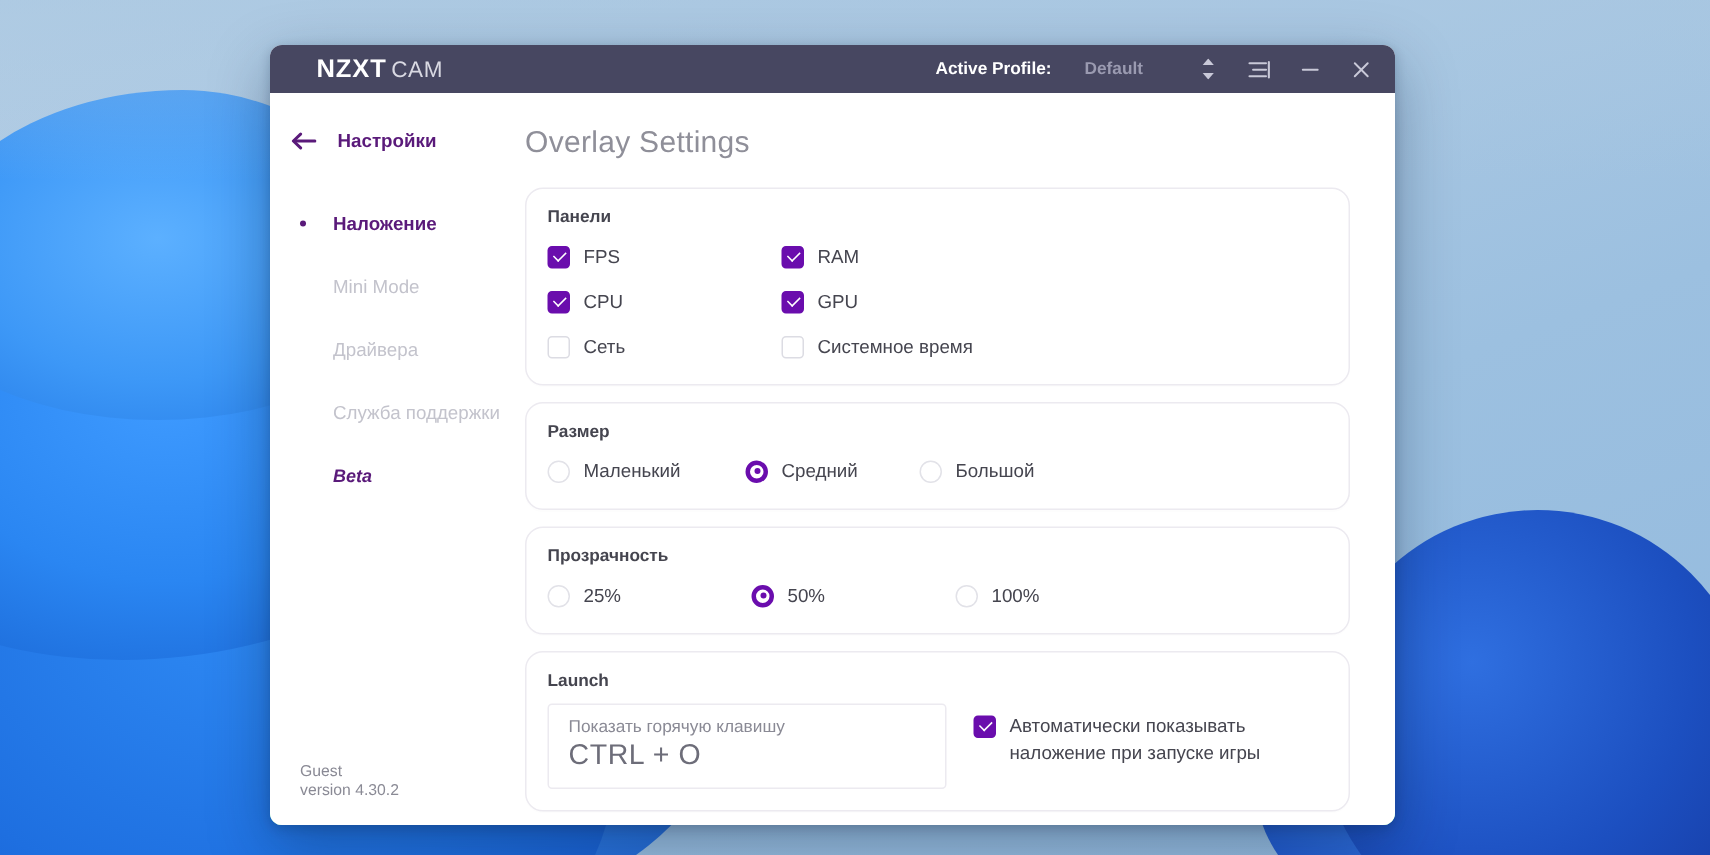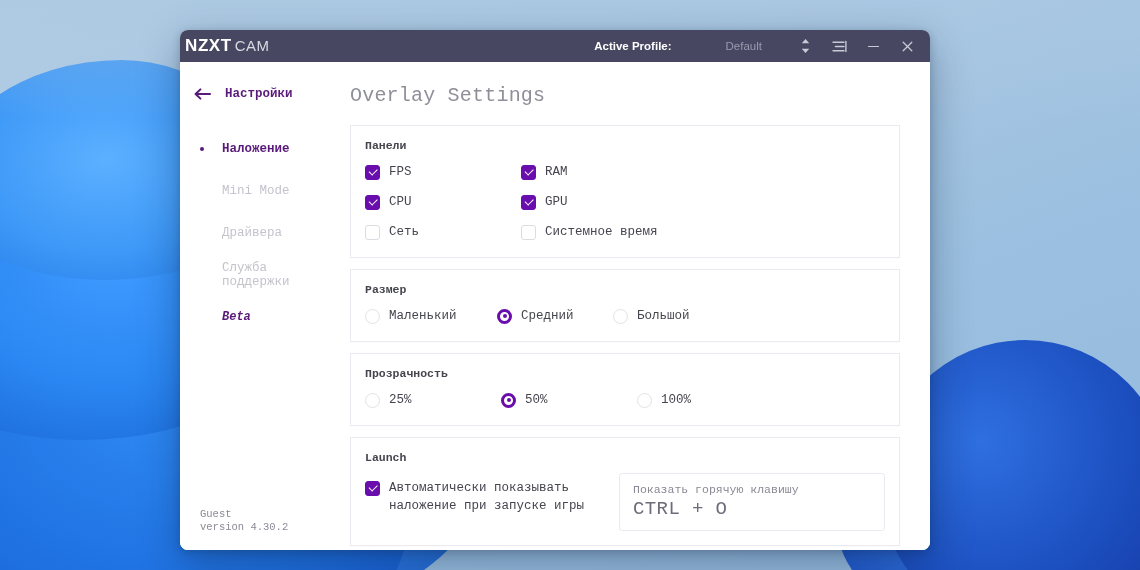--- a/index.html
+++ b/index.html
@@ -108,21 +108,21 @@
     height: 32px;
     background: #474761;
     display: flex;
     align-items: center;
     flex: 0 0 32px;
     user-select: none;
   }
   .brand {
     display: flex;
     align-items: baseline;
-    padding-left: 5px;
+    padding-left: 31px;
     letter-spacing: .2px;
   }
   .brand .nzxt {
     color: #ffffff;
     font-size: 17px;
     font-weight: bold;
     letter-spacing: .6px;
   }
   .brand .cam {
     color: #d9d9e2;
@@ -133,38 +133,37 @@
   }
   .tb-spacer { flex: 1 1 auto; }
 
   .profile-wrap {
     display: flex;
     align-items: flex-start;
     gap: 22px;
     font-size: 11.5px;
   }
   .profile-label { color: #ffffff; font-weight: bold; }
-  .profile-value { color: #9a9ab0; font-weight: normal; margin-left: 32px; }
+  .profile-value { color: #9a9ab0; font-weight: bold; }
 
   .tb-btn {
     width: 34px; height: 32px;
     display: flex; align-items: center; justify-content: center;
     color: #c9c9d8;
   }
   .tb-btn svg { display: block; }
   #spin-btn { margin-left: 26px; }
   #close-btn { margin-right: 6px; }
 
   
   #window-body {
     flex: 1 1 auto;
     display: flex;
     min-height: 0;
     background: #86efac;
-    font-family: Liberation Mono, monospace;
   }
 
   
   #sidebar {
     width: 160px;
     flex: 0 0 160px;
     background: #ffffff;
     position: relative;
     display: flex;
     flex-direction: column;
@@ -233,21 +232,21 @@
   #page-title {
     font-size: 20px;
     font-weight: normal;
     color: #8f8f99;
     letter-spacing: .2px;
     margin: 0 0 18px 0;
   }
 
   .card {
     border: 1px solid #eceaf0;
-    border-radius: 0;
+    border-radius: 12px;
     background: #fff;
     padding: 13px 14px 14px 14px;
     margin-bottom: 11px;
     box-shadow: 0 1px 1px rgba(0,0,0,.012);
   }
   .card-title {
     font-size: 11.5px;
     font-weight: bold;
     color: #45454f;
     margin-bottom: 9px;
@@ -528,28 +527,28 @@
               <span class="rbox"></span>
               <span class="lbl">100%</span>
             </div>
           </div>
         </div>
 
         <div class="card">
           <div class="card-title">Launch</div>
           <div class="launch-body">
 
+            <div id="hotkey-field">
+              <div id="hotkey-caption">Показать горячую клавишу</div>
+              <div id="hotkey-value">CTRL + O</div>
+            </div>
+
             <div id="autoshow-row">
               <span class="cbox checked"></span>
               <span class="lbl">Автоматически показывать наложение при запуске игры</span>
             </div>
-
-            <div id="hotkey-field">
-              <div id="hotkey-caption">Показать горячую клавишу</div>
-              <div id="hotkey-value">CTRL + O</div>
-            </div>
           </div>
         </div>
 
       </div>
     </div>
   </div>
 </div>
 
 </body></html>

